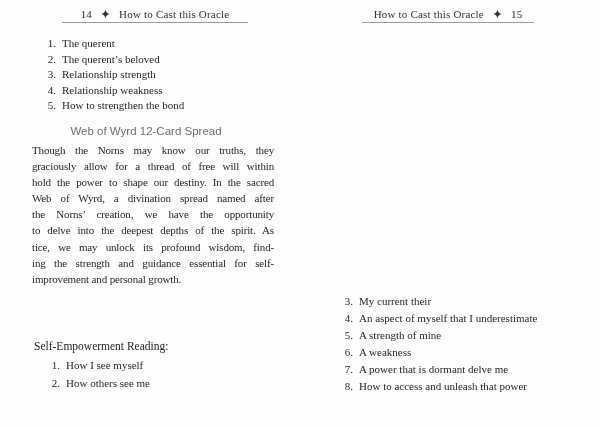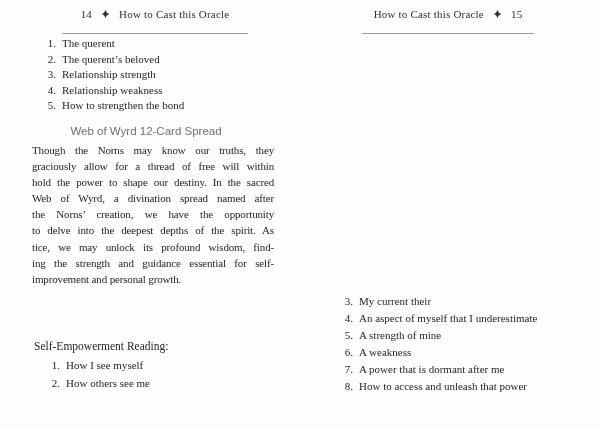--- a/index.html
+++ b/index.html
@@ -14,21 +14,21 @@
   .page { position:absolute; top:0; width:300px; height:428px; }
   #left-page { left:0; }
   #right-page { left:300px; }
 
   
   .running-header {
     position:absolute; top:8px;
     text-align:center;
     font-size:11px; color:#2f2f2f;
     letter-spacing:0.2px;
-    padding-bottom:12px;
+    padding-bottom:1px;
     border-bottom:1px solid #9a9a9a;
     white-space:nowrap;
   }
   #left-page .running-header { left:62px; width:186px; }
   #right-page .running-header { left:62px; width:172px; }
   .hdr-star { display:inline-block; vertical-align:-1px; margin:0 9px; }
 
   
   .num-list { position:absolute; font-size:11px; }
   .num-list .li { display:flex; }
@@ -161,20 +161,20 @@
     <div class="li">
         <span class="n">5.</span>
         <span>A strength of mine</span>
       </div>
     <div class="li">
         <span class="n">6.</span>
         <span>A weakness</span>
       </div>
     <div class="li">
         <span class="n">7.</span>
-        <span>A power that is dormant after me</span>
+        <span>A power that is dormant delve me</span>
       </div>
     <div class="li">
         <span class="n">8.</span>
         <span>How to access and unleash that power</span>
       </div>
   </div>
 </div>
 
 </body></html>

